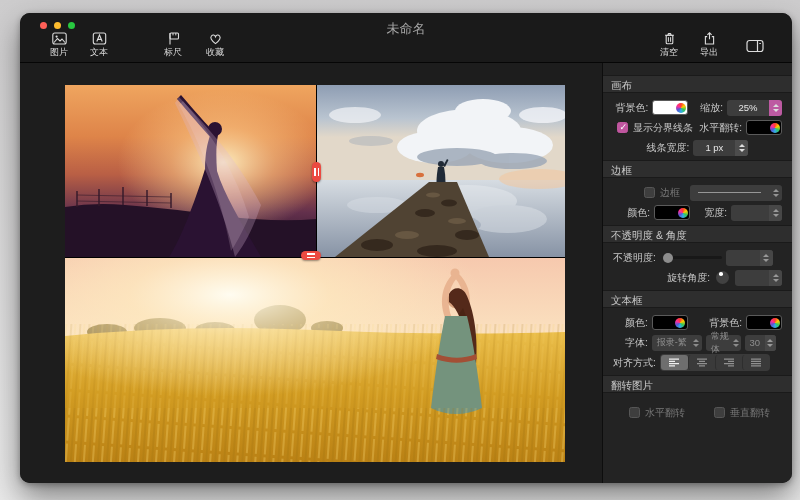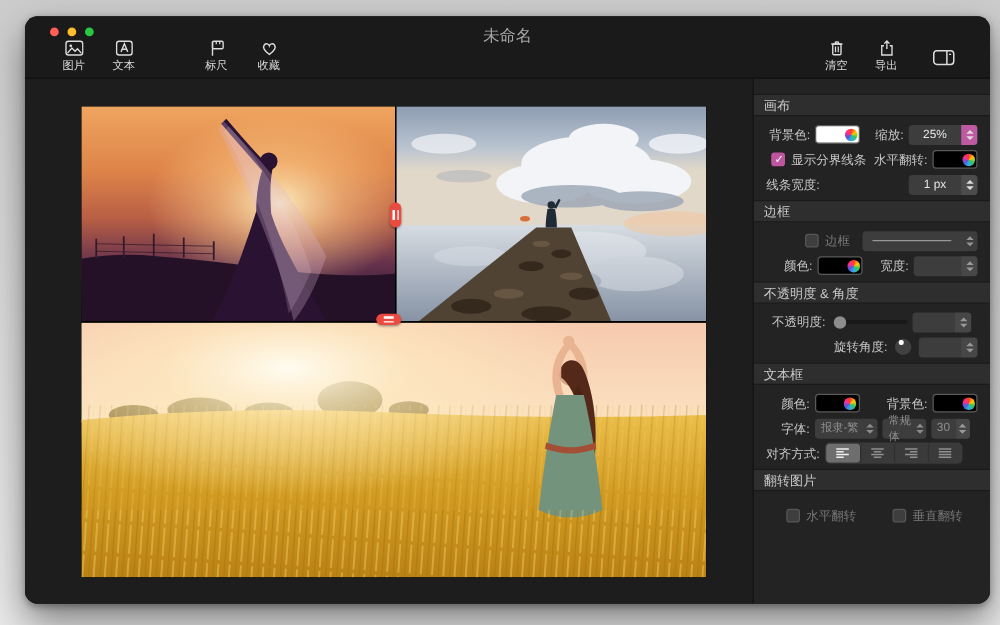--- a/index.html
+++ b/index.html
@@ -342,21 +342,21 @@
       </div>
       <div class="prow">
         <span class="cb on" style="margin-left:4px"></span>
         <span class="lab">显示分界线条</span>
         <span class="grow"></span>
         <span class="lab">水平翻转:</span>
         <span class="well" style="background:#000">
             <span class="wheel"></span>
           </span>
       </div>
-      <div class="prow" style="justify-content:space-between">
+      <div class="prow" style="justify-content:center">
         <span class="lab">线条宽度:</span>
         <span class="stepbox">
           <span class="stepval" style="width:42px">1 px</span>
           <span class="stepbtn">
               <i class="up"></i>
               <i class="dn"></i>
             </span>
         </span>
       </div>
     </div>
@@ -388,21 +388,21 @@
           <span class="stepbtn" style="background:#474747">
               <i class="up" style="opacity:.55"></i>
               <i class="dn" style="opacity:.55"></i>
             </span>
         </span>
       </div>
     </div>
 
     <div class="phead">不透明度 &amp; 角度</div>
     <div class="sec">
-      <div class="prow" style="justify-content:center">
+      <div class="prow" style="justify-content:flex-start">
         <span class="lab">不透明度:</span>
         <span class="slider">
             <span class="knob"></span>
           </span>
         <span class="stepbox">
           <span class="stepval dim" style="width:34px"></span>
           <span class="stepbtn" style="background:#474747">
               <i class="up" style="opacity:.55"></i>
               <i class="dn" style="opacity:.55"></i>
             </span>

